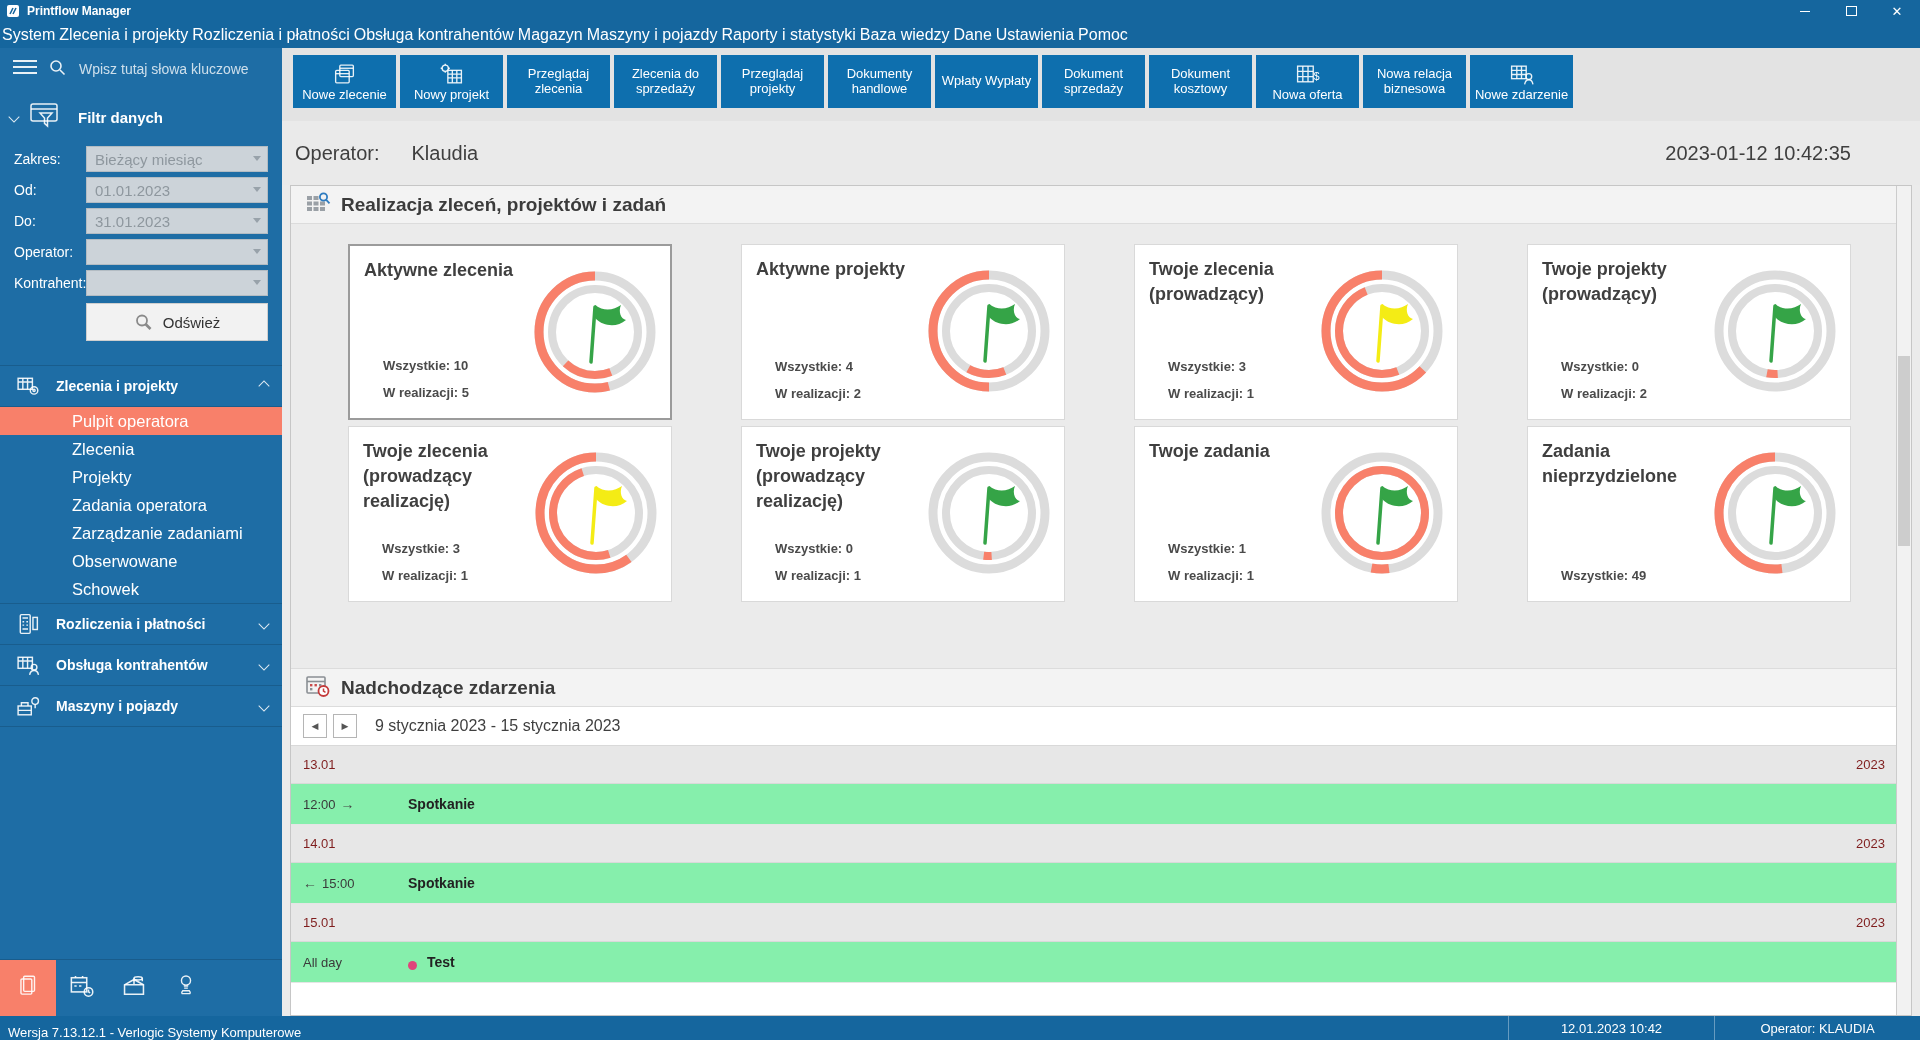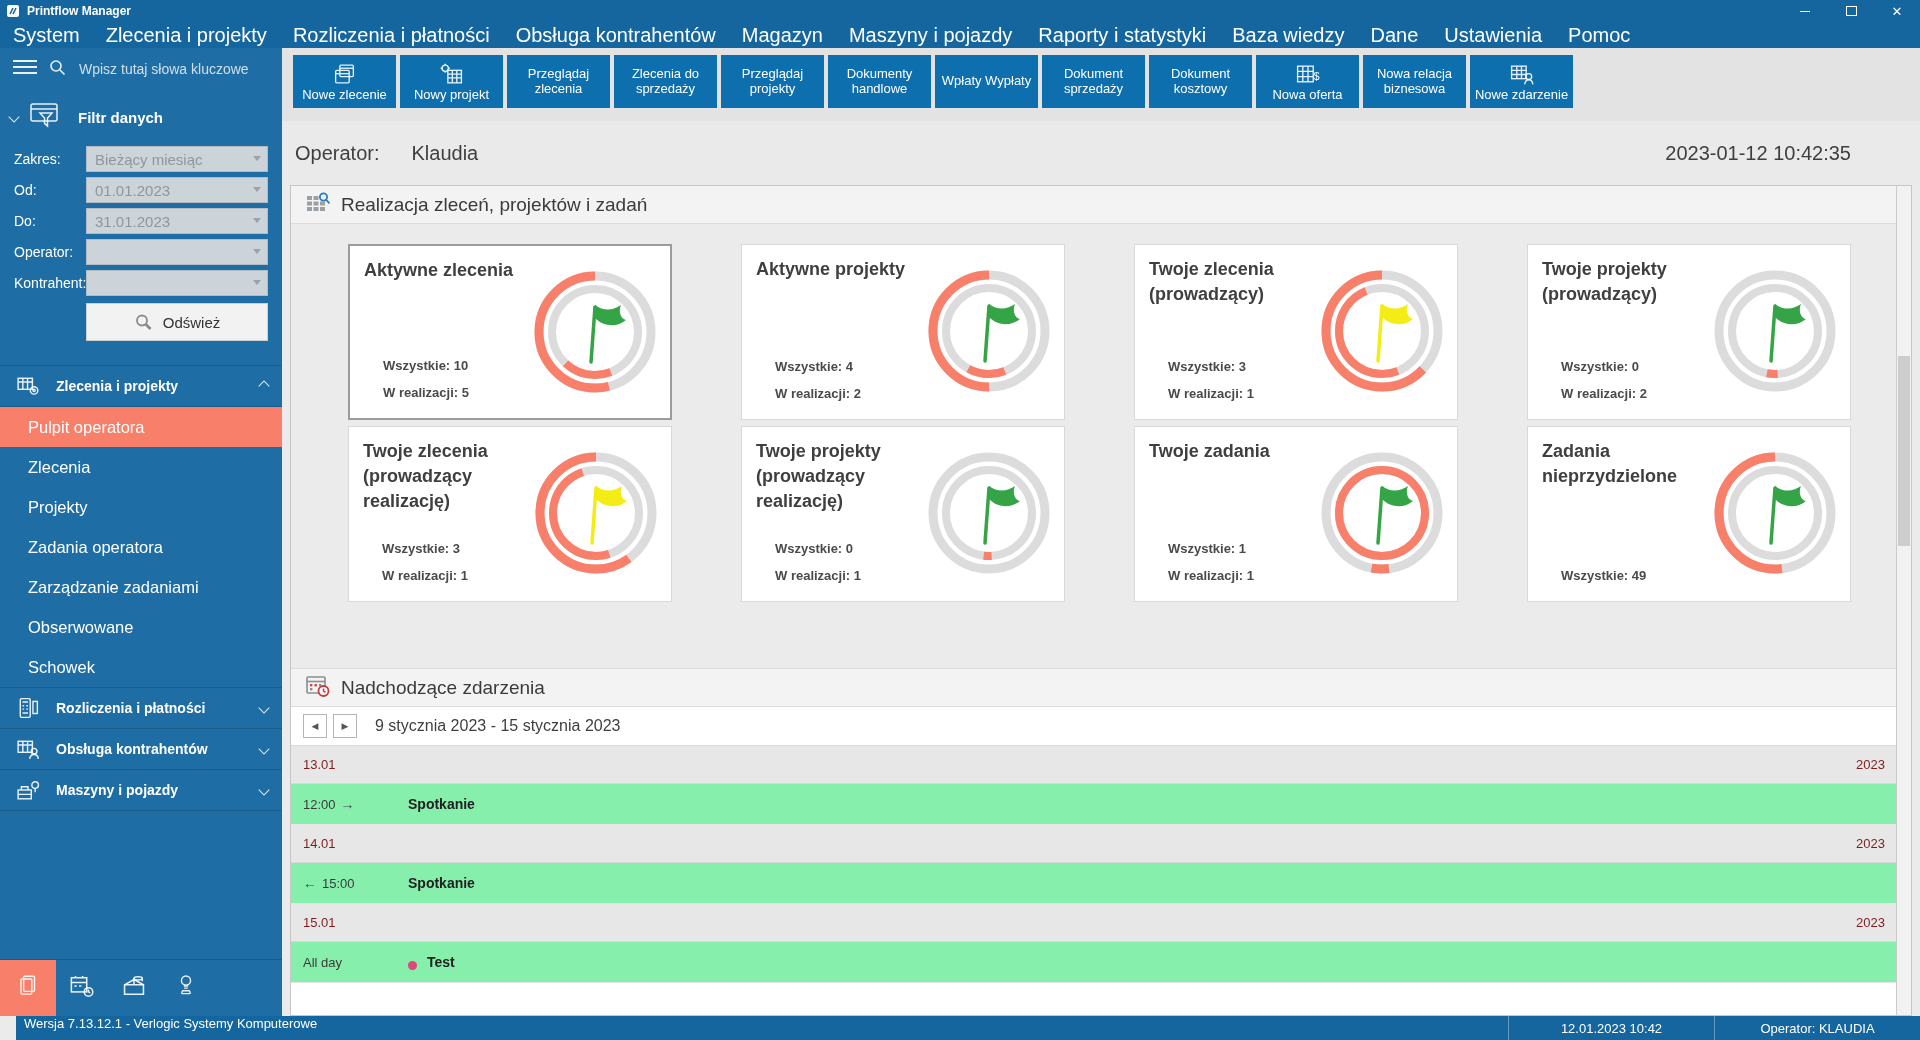--- a/index.html
+++ b/index.html
@@ -12,21 +12,21 @@
   .title-icon{margin-left:6px;display:flex;}
   .title-text{margin-left:7px;font-size:12px;font-weight:bold;}
   .win-controls{margin-left:auto;display:flex;height:100%;}
   .win-btn{width:46px;height:100%;display:flex;align-items:center;justify-content:center;color:#fff;}
   .glyph-min{display:block;width:10px;height:1px;background:#fff;}
   .glyph-max{display:block;width:9px;height:8px;border:1px solid #fff;}
   .glyph-close{font-size:13px;line-height:1;}
 
   
   .menubar{position:absolute;top:22px;left:0;right:0;height:26px;background:#15669e;display:flex;align-items:center;color:#fff;}
-  .menu-item{padding:0 13px;font-size:20px;line-height:26px;cursor:default;}
+  .menu-item{padding:0 2px;font-size:16px;line-height:26px;cursor:default;}
 
   
   .sidebar{position:absolute;top:48px;left:0;width:282px;bottom:24px;background:#1e6da5;color:#fff;overflow:hidden;}
   .search-row{height:42px;display:flex;align-items:center;padding:0 12px;gap:11px;}
   .search-input{flex:1;background:transparent;border:none;outline:none;color:#fff;font-size:14px;font-family:"Liberation Sans",sans-serif;}
   .search-input::placeholder{color:rgba(255,255,255,.78);}
   .filter-head{display:flex;align-items:center;margin:10px 0 10px;padding-left:10px;gap:10px;}
   .filter-title{font-size:15px;font-weight:bold;margin-left:6px;}
   .chev{display:inline-block;width:7px;height:7px;border-right:1.6px solid rgba(255,255,255,.85);border-bottom:1.6px solid rgba(255,255,255,.85);}
   .chev.down{transform:rotate(45deg);}
@@ -37,38 +37,38 @@
   .f-input{flex:1;height:24px;background:#ccd3d9;border:1px solid #b3bcc3;display:flex;align-items:center;padding:0 8px;color:#8e979e;font-size:15px;position:relative;}
   .f-arrow{position:absolute;right:6px;top:9px;width:0;height:0;border-left:4px solid transparent;border-right:4px solid transparent;border-top:5px solid #98a2aa;}
   .refresh-btn{margin:7px 0 0 72px;width:calc(100% - 72px);height:38px;background:#f2f2f2;border:1px solid #cfcfcf;color:#333;
                font-size:15px;display:flex;align-items:center;justify-content:center;gap:10px;font-family:"Liberation Sans",sans-serif;cursor:pointer;}
   .nav{margin-top:24px;border-top:1px solid rgba(0,0,0,.14);}
   .nav-group{height:40px;display:flex;align-items:center;padding:0 14px 0 8px;border-bottom:1px solid rgba(0,0,0,.14);font-weight:bold;font-size:14px;cursor:pointer;}
   .nav-group .g-icon{width:40px;display:flex;justify-content:center;}
   .nav-group .g-label{margin-left:8px;}
   .nav-group .g-chev{margin-left:auto;}
   .nav-children{border-bottom:1px solid rgba(0,0,0,.14);}
-  .nav-child{height:40px;display:flex;align-items:center;padding-left:28px;font-size:16.5px;cursor:pointer;}
+  .nav-child{height:28px;display:flex;align-items:center;padding-left:72px;font-size:16.5px;cursor:pointer;}
   .nav-child.selected{background:#f8806a;}
   .bottom-tabs{position:absolute;bottom:0;left:0;right:0;height:56px;display:flex;border-top:1px solid rgba(0,0,0,.15);}
   .btab{width:52px;height:56px;display:flex;align-items:center;justify-content:center;cursor:pointer;}
   .btab.active{background:#f8806a;width:56px;}
 
   
   .main{position:absolute;left:282px;top:48px;right:0;bottom:24px;display:flex;flex-direction:column;background:#ebebeb;}
   .toolbar{height:66px;background:#e3e3e3;display:flex;align-items:flex-start;padding:7px 0 0 11px;gap:4px;flex:none;}
   .tb-btn{width:103px;height:53px;background:#0e6fae;color:#fff;border:none;display:flex;flex-direction:column;align-items:center;justify-content:center;
           font-size:13px;line-height:1.12;text-align:center;padding:2px;font-family:"Liberation Sans",sans-serif;cursor:pointer;}
   .tb-icon{height:27px;display:flex;align-items:center;justify-content:center;}
   .operator-row{height:64px;display:flex;align-items:center;padding:0 69px 0 13px;background:#eaeaea;flex:none;}
   .op-label{font-size:20px;color:#3f3f3f;}
   .op-value{font-size:20px;color:#3f3f3f;margin-left:32px;}
   .op-datetime{margin-left:auto;font-size:20px;color:#3f3f3f;}
   .panel{flex:1;margin:0 8px;border:1px solid #c6c6c6;background:#ebebeb;position:relative;display:flex;flex-direction:column;overflow:hidden;}
-  .sec-head{height:37px;background:#f3f3f3;border-bottom:1px solid #dcdcdc;display:flex;align-items:center;padding-left:14px;gap:10px;flex:none;}
+  .sec-head{height:37px;background:#f3f3f3;border-bottom:1px solid #dcdcdc;display:flex;align-items:center;padding-left:14px;gap:10px;flex:none;font-weight:bold;}
   .sec-title{font-size:19px;color:#3b3b3b;}
   .sec-head.second{margin-top:66px;border-top:1px solid #dcdcdc;}
 
   .cards{display:grid;grid-template-columns:repeat(4,322px);column-gap:71px;row-gap:6px;padding:20px 0 0 57px;flex:none;}
   .card{position:relative;width:322px;height:174px;background:#fff;border:1px solid #d9d9d9;cursor:pointer;font-weight:bold;}
   .card.selected{border:2px solid #9b9b9b;width:320px;height:172px;}
   .card-title{position:absolute;top:12px;left:14px;width:190px;font-size:18px;color:#3f3f3f;line-height:25px;}
   .card-stats{position:absolute;left:14px;bottom:12px;font-size:13px;color:#4a4a4a;line-height:27px;margin-left:19px;}
   .card-ring{position:absolute;right:12px;top:23px;width:126px;height:126px;}
   .track-o,.track-i{fill:none;stroke:#dcdcdc;}
@@ -89,21 +89,21 @@
   .ev-time{width:105px;display:flex;align-items:center;gap:5px;}
   .ev-title{font-weight:bold;font-size:14px;color:#222;display:flex;align-items:flex-end;}
   .ev-dot{width:9px;height:9px;border-radius:50%;background:#e0457b;margin-right:10px;}
   .arrow{font-weight:bold;color:#444;font-size:14px;}
   .ev-filler{flex:1;background:#fff;}
 
   .scrollbar{position:absolute;top:0;right:0;width:14px;bottom:0;background:#f2f2f2;border-left:1px solid #cccccc;}
   .scroll-thumb{position:absolute;left:1px;right:1px;top:170px;height:190px;background:#cdcdcd;cursor:pointer;}
 
   
-  .statusbar{position:absolute;left:16px;right:0;bottom:0;height:24px;background:#15669e;color:#fff;display:flex;align-items:flex-start;font-size:13px;}
+  .statusbar{position:absolute;left:0;right:0;bottom:0;height:24px;background:#15669e;color:#fff;display:flex;align-items:flex-end;font-size:13px;}
   .sb-left{padding-left:8px;}
   .sb-right{margin-left:auto;display:flex;height:100%;}
   .sb-cell{display:flex;align-items:center;justify-content:center;border-left:1px solid rgba(255,255,255,.35);padding:0 20px;min-width:165px;}
 </style>
 </head>
 <body>
 
 <div class="app">
 
   <div class="titlebar">

